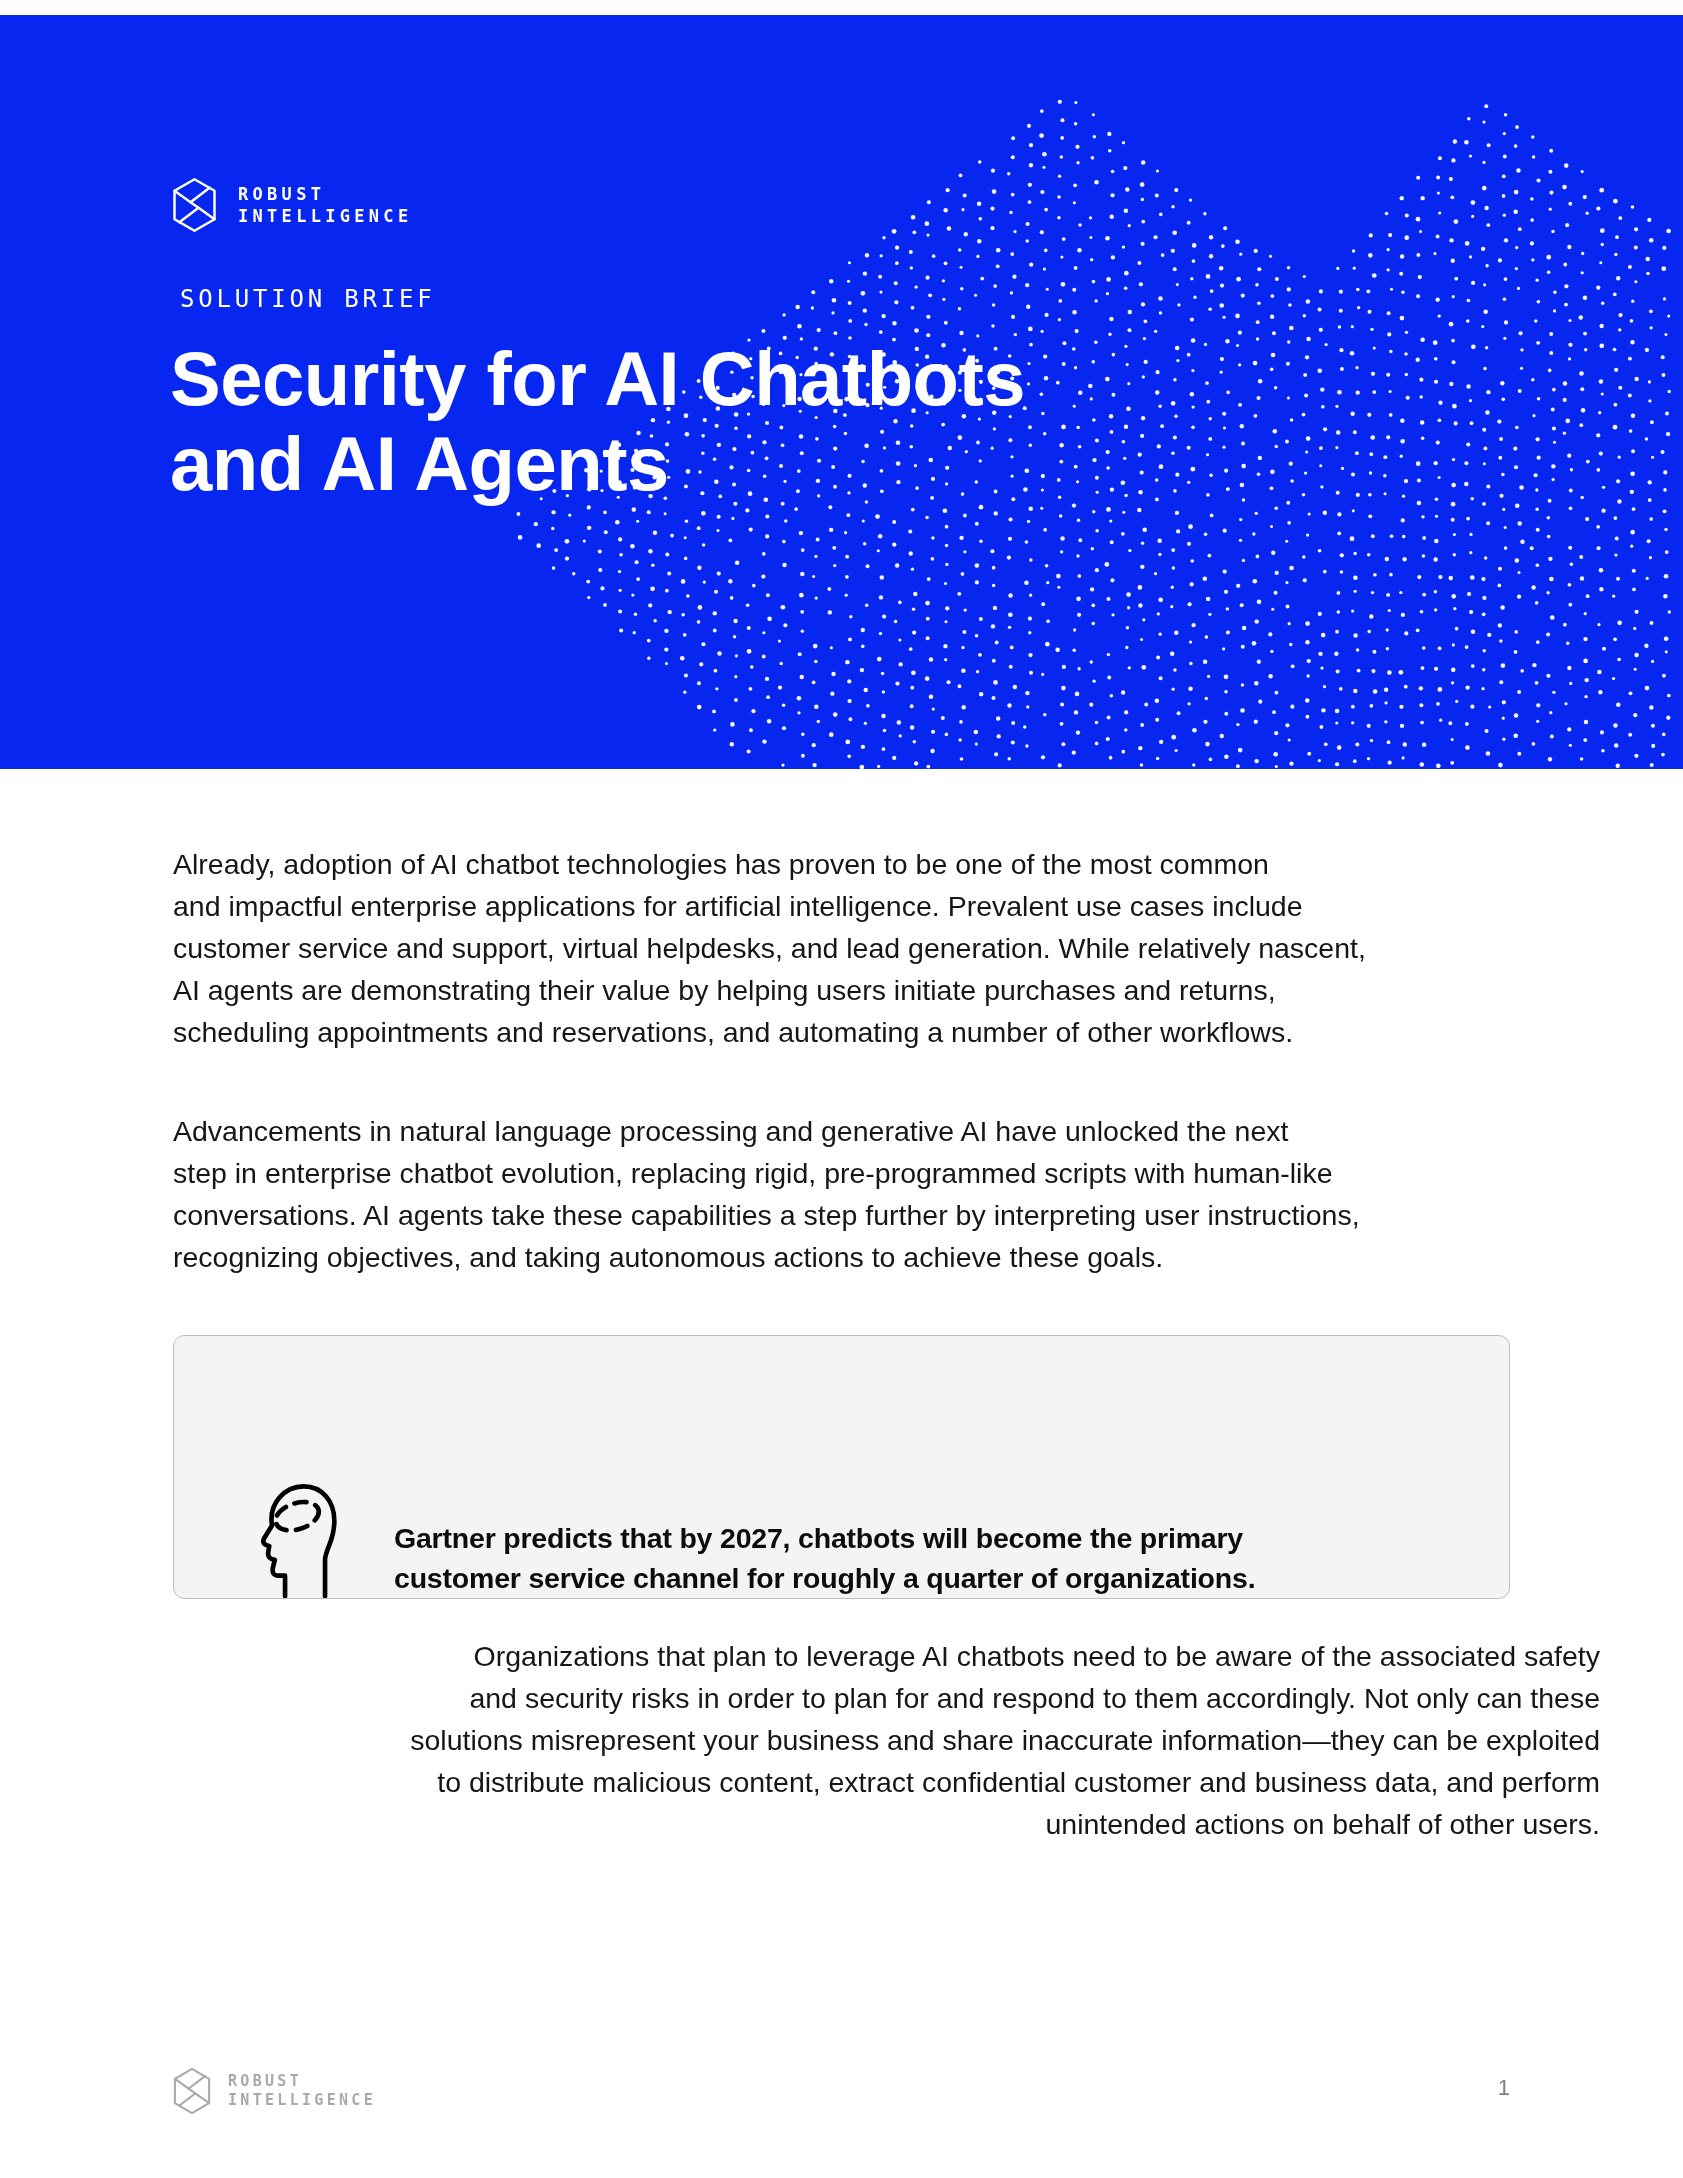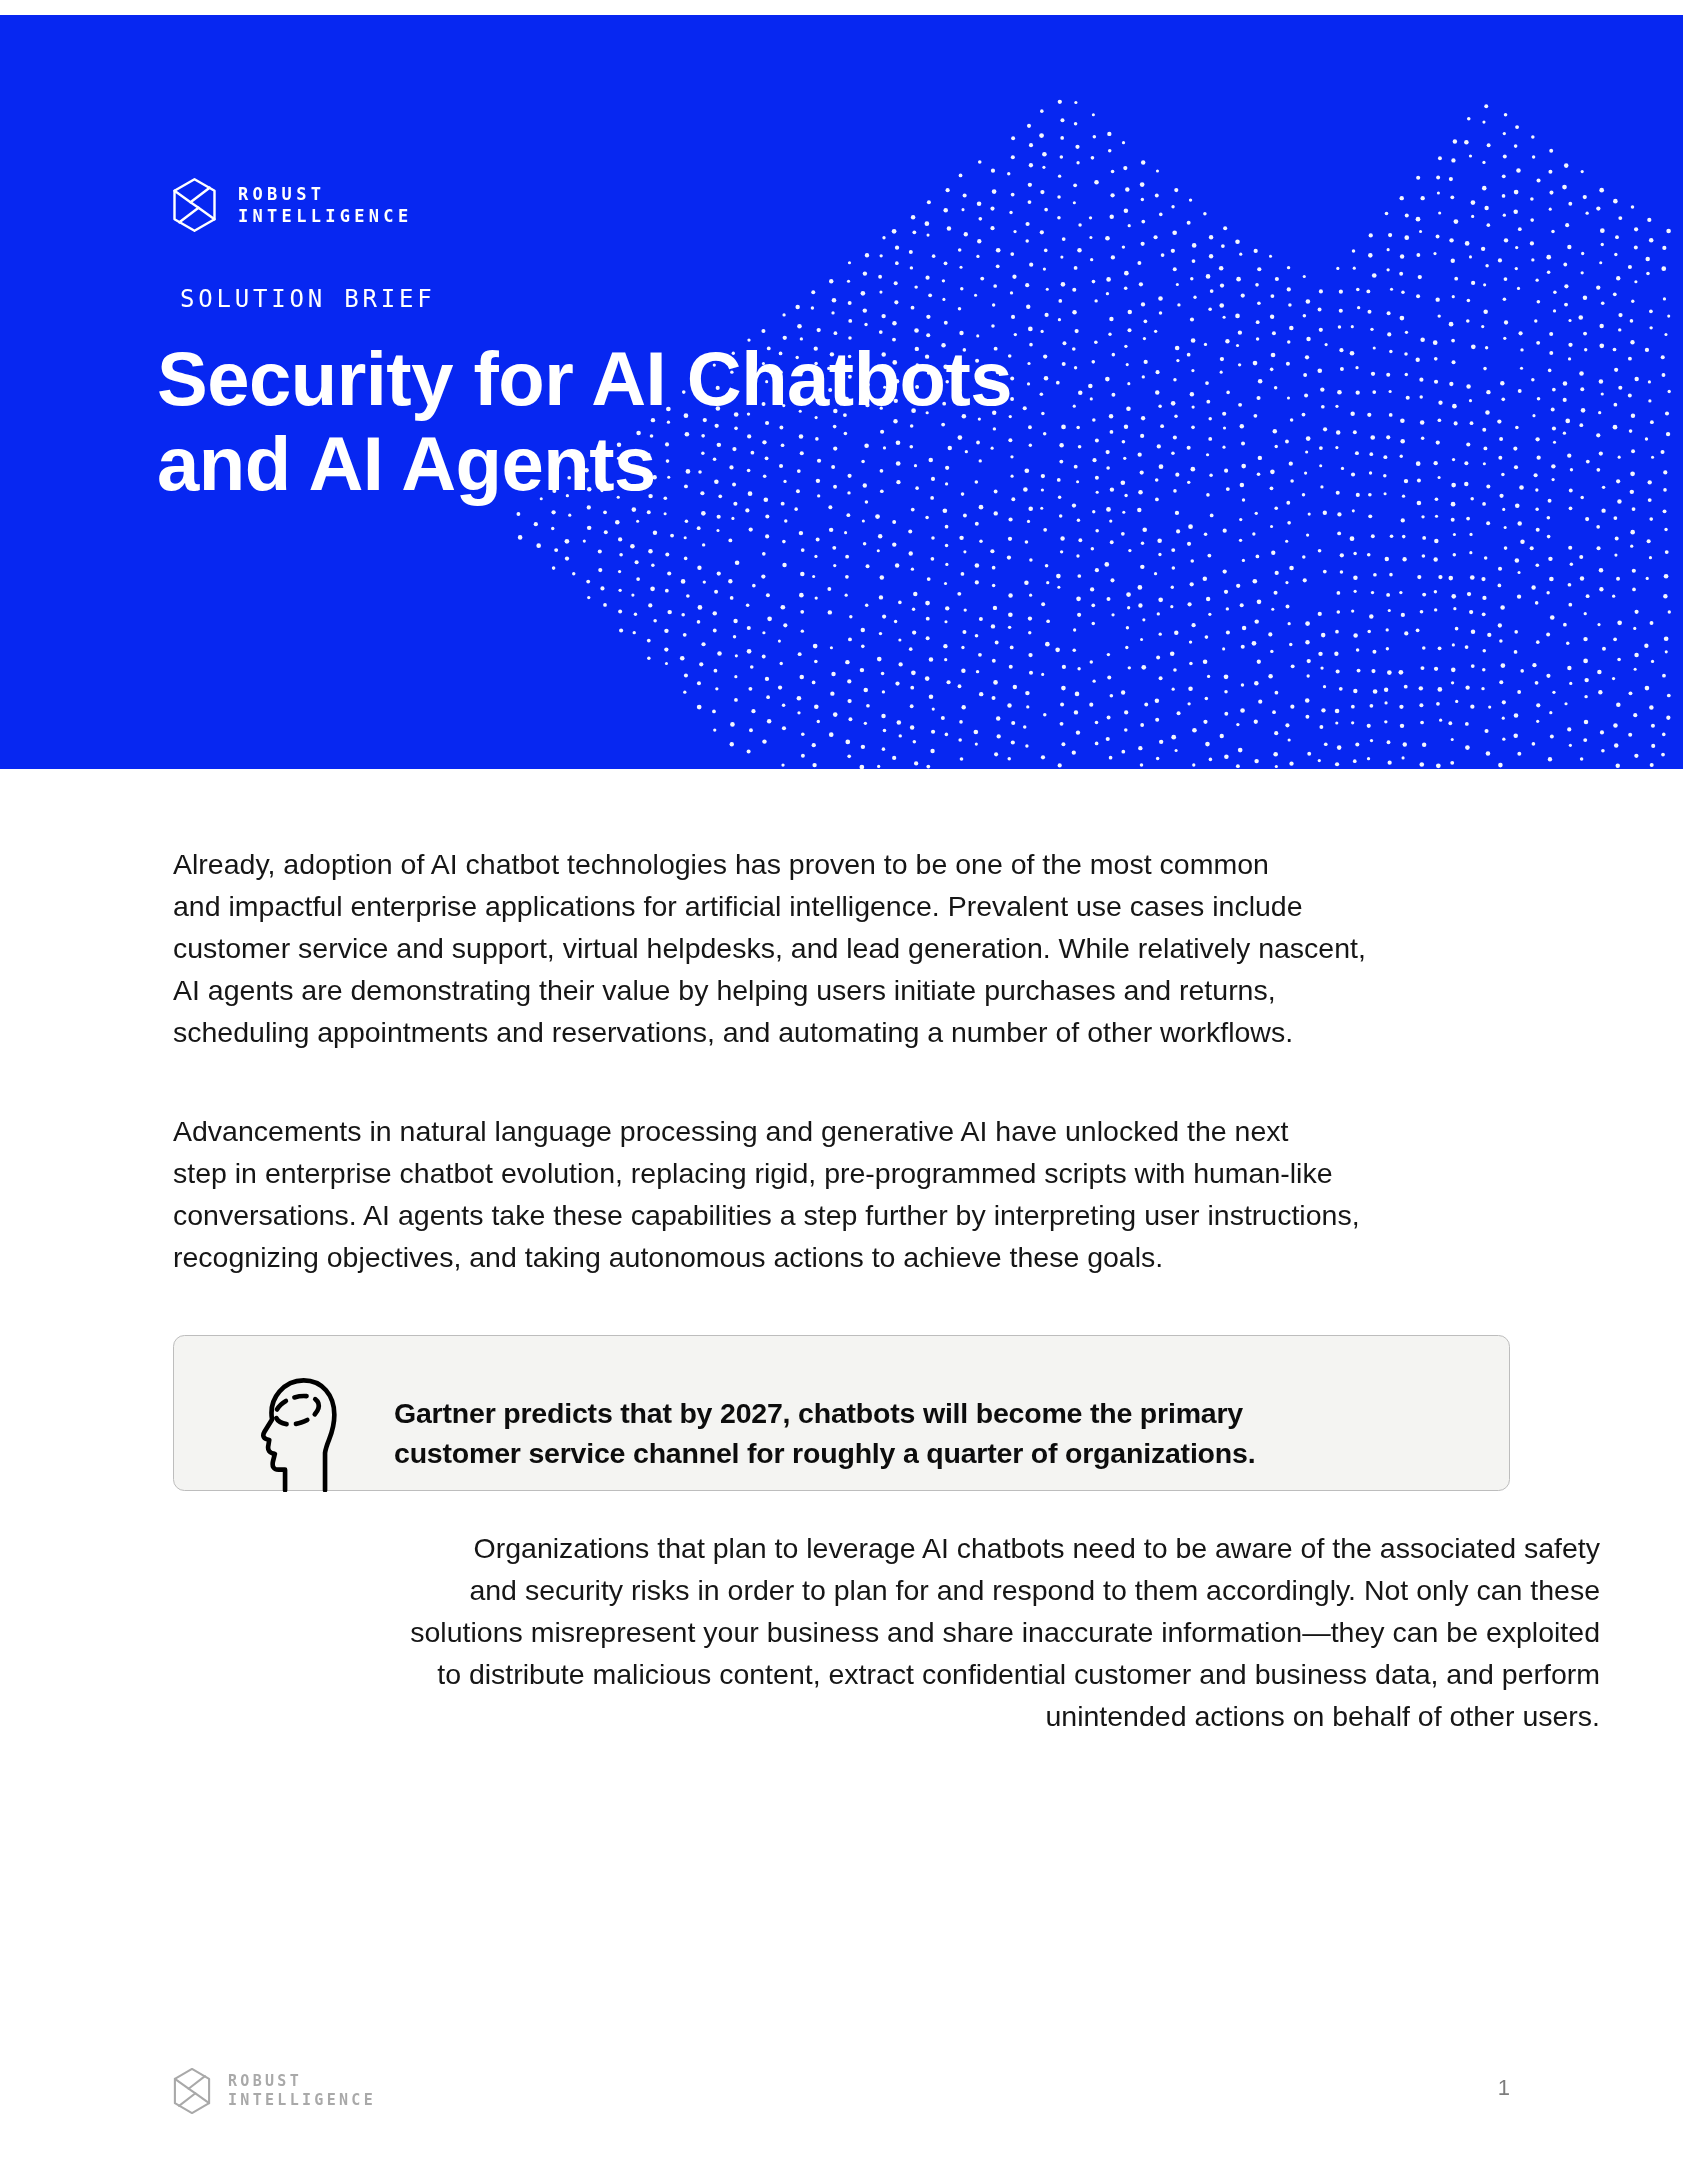--- a/index.html
+++ b/index.html
@@ -24,42 +24,42 @@
     font-family:"DejaVu Sans Mono", monospace; font-weight:700;
     letter-spacing:4.3px; font-size:17px; line-height:22px; margin-top:5.7px;
   }
   .logo-hero .logo-word { color:#ffffff; }
   .kicker {
     position:absolute; left:180px; top:270px;
     font-family:"DejaVu Sans Mono", monospace;
     font-size:24px; letter-spacing:3.8px; color:#ffffff;
   }
   .hero-title {
-    position:absolute; left:157px; top:321px;
+    position:absolute; left:170px; top:321px;
     font-size:76px; line-height:85px; font-weight:700; letter-spacing:-0.5px;
     color:#ffffff; white-space:pre-line;
   }
   
   .content { position:relative; margin-left:173px; width:1337px; }
   .intro-heading {
     margin-top:107px; font-size:41px; line-height:49px; font-weight:700;
     letter-spacing:-0.3px; color:#111111; width:1427px;
   }
   .body-para {
     font-size:28.5px; line-height:42px; color:#161616;
     white-space:pre-line; width:1427px;
   }
   .para-1 { margin-top:57px; }
   .para-2 { margin-top:74px; }
   .para-3 { margin-top:36px;text-align:right; }
   
   .callout {
-    margin-top:57px; width:1337px; height:156px;
+    margin-top:57px; width:1337px; height:264px;
     background:#F4F4F2; border:1px solid #BDBDBD; border-radius:11.4px;
-    display:flex; align-items:center; padding:38px 49px 0 65px;
+    display:flex; align-items:flex-end; padding:38px 49px 0 65px;
   }
   .head-icon { flex:0 0 auto; margin-top:1.9px; }
   .head-icon path, .head-icon ellipse { fill:none; stroke:#000000; stroke-width:5; stroke-linecap:round; stroke-linejoin:round; }
   .head-icon ellipse { stroke-dasharray:13 10; }
   .callout-body { margin-left:48px; padding-top:1.9px; }
   .callout-text {
     font-size:28.5px; line-height:40px; font-weight:700; color:#0d0d0d;
     letter-spacing:-0.2px; white-space:pre-line; max-width:1046px;
   }
   .callout-source {

